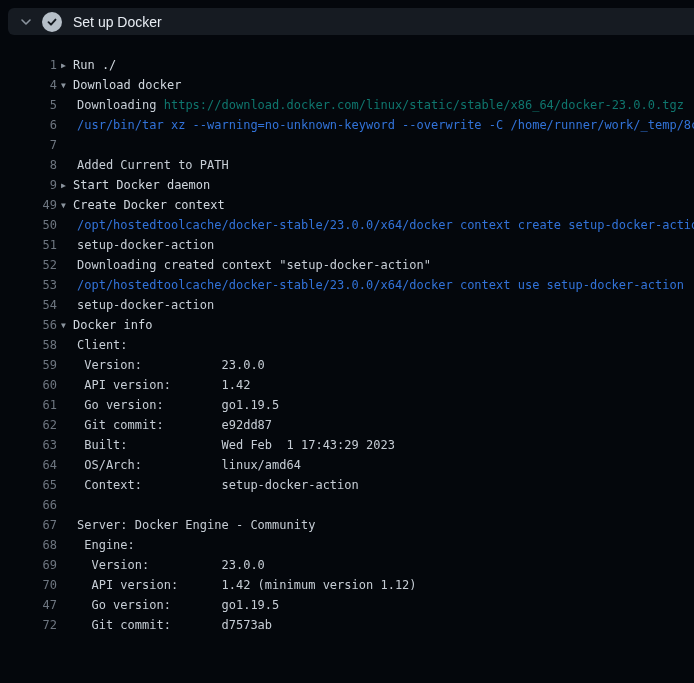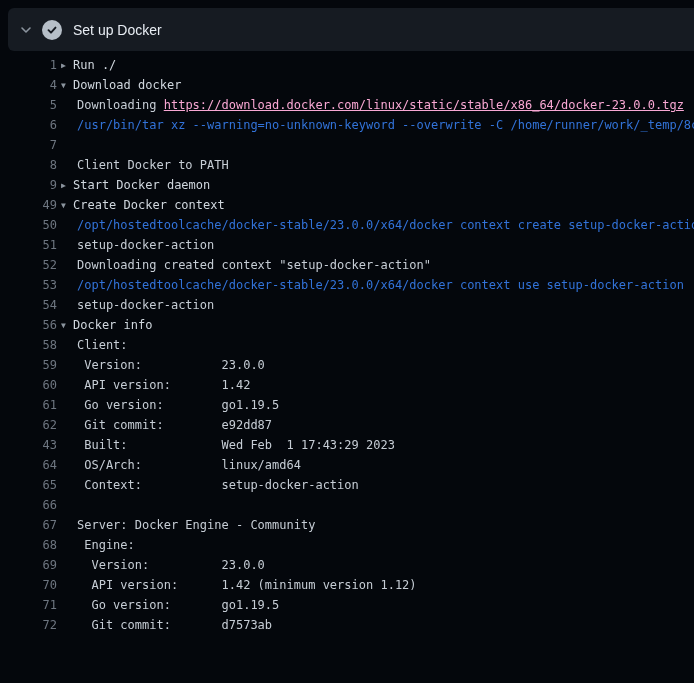--- a/index.html
+++ b/index.html
@@ -10,21 +10,21 @@
     background: #04070c;
     overflow: hidden;
     font-family: "Liberation Sans", sans-serif;
   }
   
   .step-header {
     position: absolute;
     top: 8px;
     left: 8px;
     width: calc(100% - 8px);
-    height: 43px;
+    height: 27px;
     background: #161b22;
     border-radius: 6px 0 0 6px;
     display: flex;
     align-items: center;
     box-sizing: border-box;
     padding-left: 11px;
     cursor: pointer;
   }
   .chev {
     width: 14px;
@@ -86,22 +86,21 @@
     width: 12px;
     font-size: 8px;
     color: #8b949e;
     vertical-align: 1px;
     cursor: pointer;
   }
   .part-plain { color: #c6cdd5; }
   .part-title { color: #d0d7de; }
   .part-command { color: #3273d9; }
   .part-link {
-    color: #f9a8d4;
-    text-decoration: underline;
+    color: #0f766e;
     cursor: pointer;
   }
 </style>
 </head>
 <body>
 
 <div class="step-header">
   <span class="chev">
     <svg width="12" height="12" viewBox="0 0 12 12">
       <path d="M2 4 L6 8 L10 4" fill="none" stroke="#8b949e" stroke-width="1.6" stroke-linecap="round" stroke-linejoin="round"></path>
@@ -114,37 +113,37 @@
   </span>
   <span class="step-title">Set up Docker</span>
 </div>
 
 <div class="log-area">
     <div class="log-line"><span class="line-num">1</span><span class="line-content"><span class="arrow">▶</span><span class="part-title">Run ./</span></span></div>
     <div class="log-line"><span class="line-num">4</span><span class="line-content"><span class="arrow">▼</span><span class="part-title">Download docker</span></span></div>
     <div class="log-line"><span class="line-num">5</span><span class="line-content child"><span class="part-plain">Downloading </span><span class="part-link">https://download.docker.com/linux/static/stable/x86_64/docker-23.0.0.tgz</span></span></div>
     <div class="log-line"><span class="line-num">6</span><span class="line-content child"><span class="part-command">/usr/bin/tar xz --warning=no-unknown-keyword --overwrite -C /home/runner/work/_temp/8c91</span></span></div>
     <div class="log-line"><span class="line-num">7</span></div>
-    <div class="log-line"><span class="line-num">8</span><span class="line-content child"><span class="part-plain">Client Docker to PATH</span></span></div>
+    <div class="log-line"><span class="line-num">8</span><span class="line-content child"><span class="part-plain">Added Current to PATH</span></span></div>
     <div class="log-line"><span class="line-num">9</span><span class="line-content"><span class="arrow">▶</span><span class="part-title">Start Docker daemon</span></span></div>
     <div class="log-line"><span class="line-num">49</span><span class="line-content"><span class="arrow">▼</span><span class="part-title">Create Docker context</span></span></div>
     <div class="log-line"><span class="line-num">50</span><span class="line-content child"><span class="part-command">/opt/hostedtoolcache/docker-stable/23.0.0/x64/docker context create setup-docker-action</span></span></div>
     <div class="log-line"><span class="line-num">51</span><span class="line-content child"><span class="part-plain">setup-docker-action</span></span></div>
     <div class="log-line"><span class="line-num">52</span><span class="line-content child"><span class="part-plain">Downloading created context "setup-docker-action"</span></span></div>
     <div class="log-line"><span class="line-num">53</span><span class="line-content child"><span class="part-command">/opt/hostedtoolcache/docker-stable/23.0.0/x64/docker context use setup-docker-action</span></span></div>
     <div class="log-line"><span class="line-num">54</span><span class="line-content child"><span class="part-plain">setup-docker-action</span></span></div>
     <div class="log-line"><span class="line-num">56</span><span class="line-content"><span class="arrow">▼</span><span class="part-title">Docker info</span></span></div>
     <div class="log-line"><span class="line-num">58</span><span class="line-content child"><span class="part-plain">Client:</span></span></div>
     <div class="log-line"><span class="line-num">59</span><span class="line-content child"><span class="part-plain"> Version:           23.0.0</span></span></div>
     <div class="log-line"><span class="line-num">60</span><span class="line-content child"><span class="part-plain"> API version:       1.42</span></span></div>
     <div class="log-line"><span class="line-num">61</span><span class="line-content child"><span class="part-plain"> Go version:        go1.19.5</span></span></div>
     <div class="log-line"><span class="line-num">62</span><span class="line-content child"><span class="part-plain"> Git commit:        e92dd87</span></span></div>
-    <div class="log-line"><span class="line-num">43</span><span class="line-content child"><span class="part-plain"> Built:             Wed Feb  1 17:43:29 2023</span></span></div>
+    <div class="log-line"><span class="line-num">63</span><span class="line-content child"><span class="part-plain"> Built:             Wed Feb  1 17:43:29 2023</span></span></div>
     <div class="log-line"><span class="line-num">64</span><span class="line-content child"><span class="part-plain"> OS/Arch:           linux/amd64</span></span></div>
     <div class="log-line"><span class="line-num">65</span><span class="line-content child"><span class="part-plain"> Context:           setup-docker-action</span></span></div>
     <div class="log-line"><span class="line-num">66</span><span class="line-content child"><span class="part-plain"></span></span></div>
     <div class="log-line"><span class="line-num">67</span><span class="line-content child"><span class="part-plain">Server: Docker Engine - Community</span></span></div>
     <div class="log-line"><span class="line-num">68</span><span class="line-content child"><span class="part-plain"> Engine:</span></span></div>
     <div class="log-line"><span class="line-num">69</span><span class="line-content child"><span class="part-plain">  Version:          23.0.0</span></span></div>
     <div class="log-line"><span class="line-num">70</span><span class="line-content child"><span class="part-plain">  API version:      1.42 (minimum version 1.12)</span></span></div>
-    <div class="log-line"><span class="line-num">71</span><span class="line-content child"><span class="part-plain">  Go version:       go1.19.5</span></span></div>
+    <div class="log-line"><span class="line-num">47</span><span class="line-content child"><span class="part-plain">  Go version:       go1.19.5</span></span></div>
     <div class="log-line"><span class="line-num">72</span><span class="line-content child"><span class="part-plain">  Git commit:       d7573ab</span></span></div>
   </div>
 
 </body></html>

